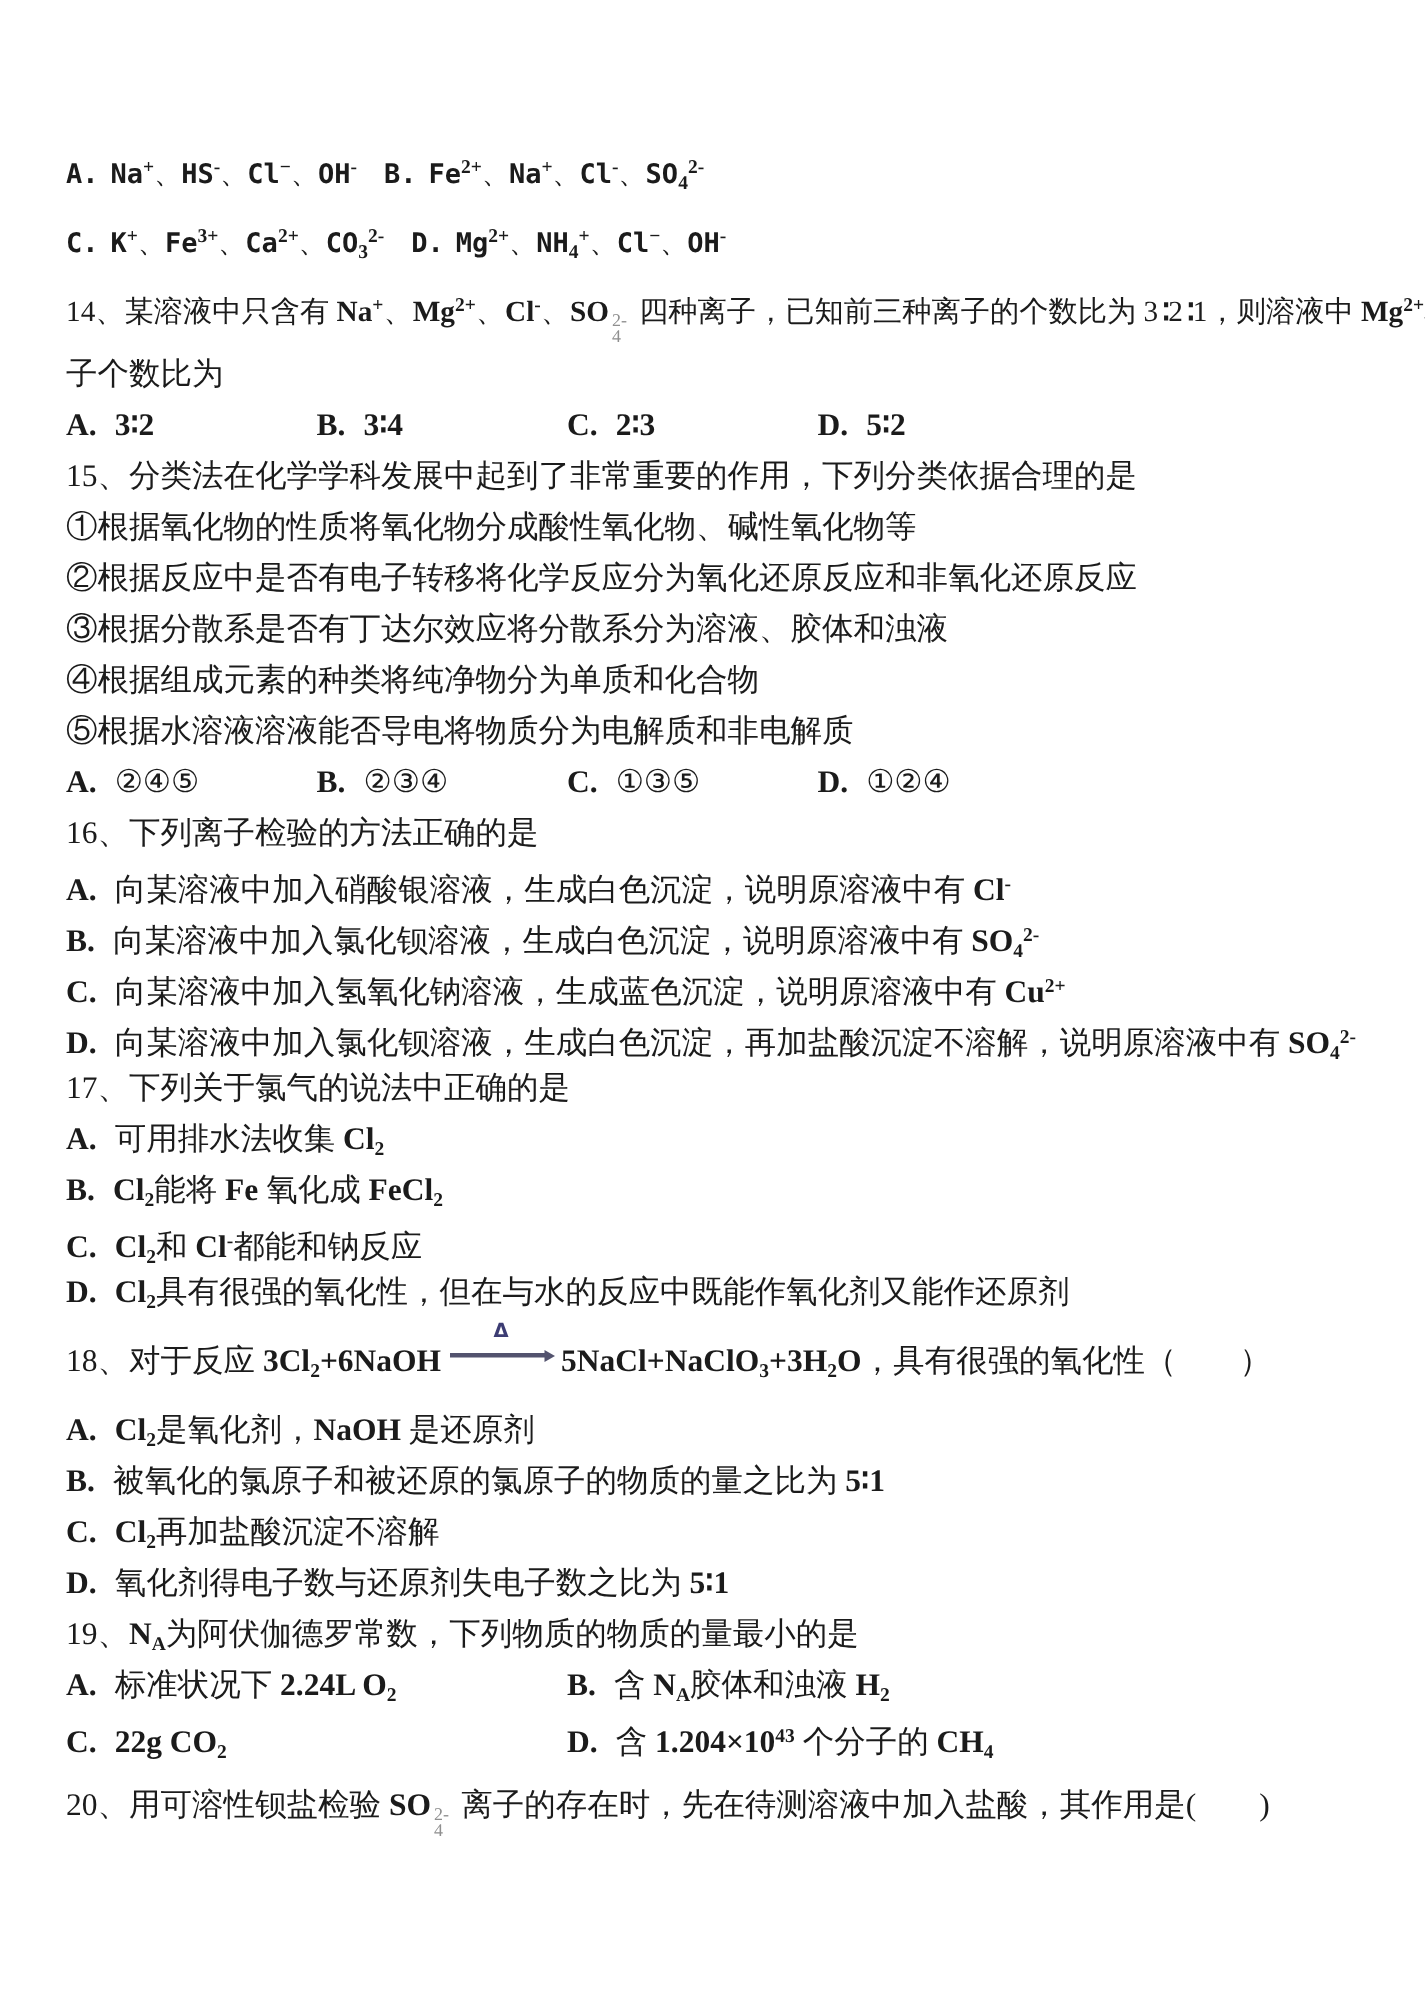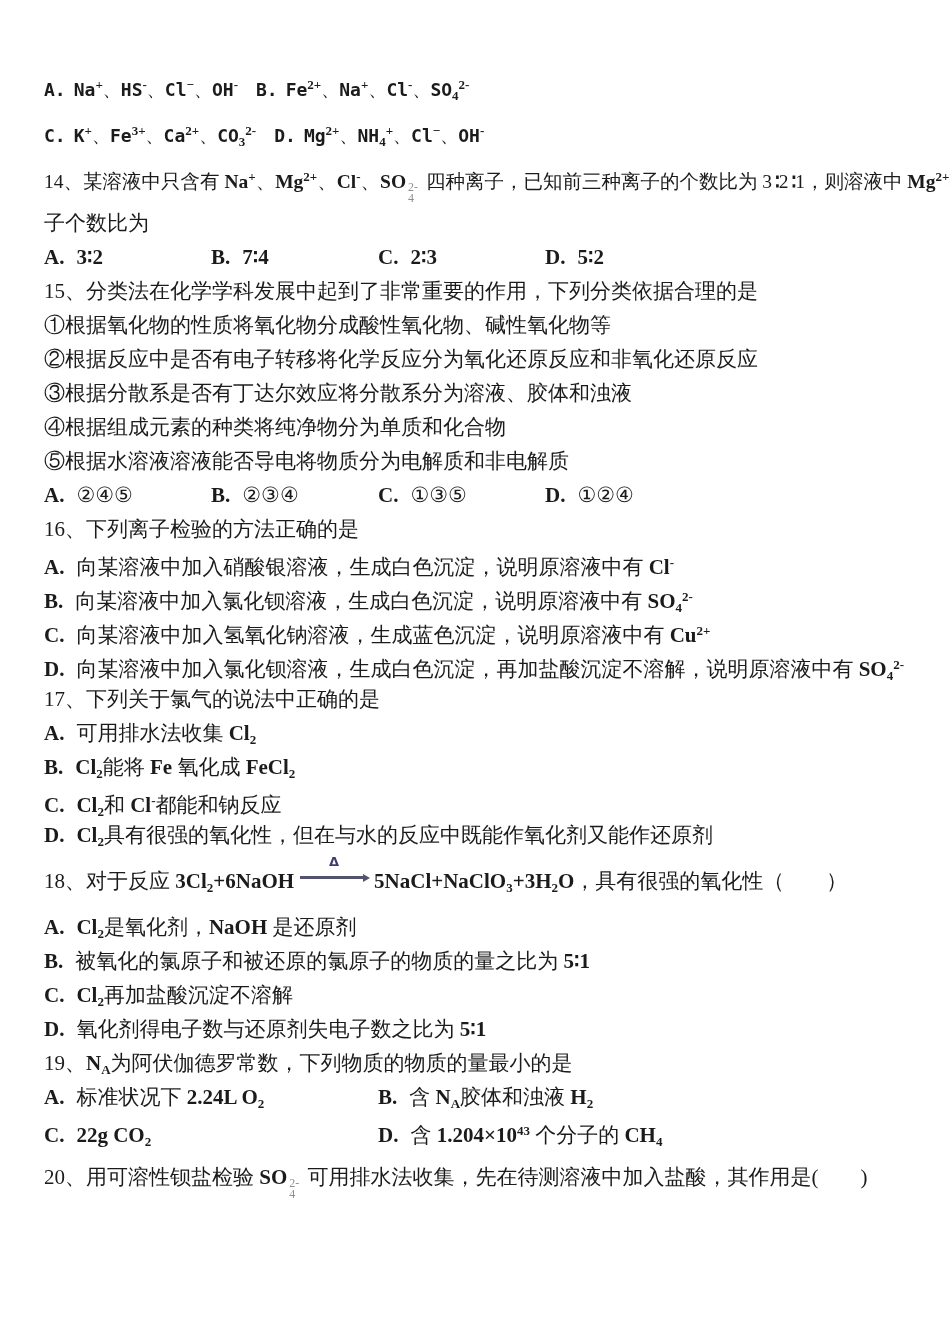--- a/index.html
+++ b/index.html
@@ -6,21 +6,21 @@
     --bg:#ffffff;
     --ink:#1b1b1b;
     --gray:#8f8f8f;
     --delta:#3c3c73;
     --arrow:#53536e;
   }
   html,body{margin:0;padding:0;width:950px;height:1344px;background:var(--bg);overflow:hidden;}
   #doc{
     box-sizing:border-box;
     width:950px;height:1344px;
-    padding:68px 40px 0 44px;
+    padding:94px 40px 0 44px;
     overflow:hidden;
     background:var(--bg);
     font-family:"Liberation Serif",serif;
     color:var(--ink);
   }
   .line{
     white-space:nowrap;
     font-size:21px;
     line-height:34px;
     height:34px;
@@ -69,21 +69,21 @@
 <body>
 
 <div id="doc">
     <div class="line mono"><span class="lbl">A.</span><span class="f">Na</span><span class="sup">+</span><span class="t">、</span><span class="f">HS</span><span class="sup">-</span><span class="t">、</span><span class="f">Cl</span><span class="sup">−</span><span class="t">、</span><span class="f">OH</span><span class="sup">-</span><span class="t">　</span><span class="lbl">B.</span><span class="f">Fe</span><span class="sup">2+</span><span class="t">、</span><span class="f">Na</span><span class="sup">+</span><span class="t">、</span><span class="f">Cl</span><span class="sup">-</span><span class="t">、</span><span class="f">SO</span><span class="sub">4</span><span class="sup">2-</span></div>
     <div class="line mono gl"><span class="lbl">C.</span><span class="f">K</span><span class="sup">+</span><span class="t">、</span><span class="f">Fe</span><span class="sup">3+</span><span class="t">、</span><span class="f">Ca</span><span class="sup">2+</span><span class="t">、</span><span class="f">CO</span><span class="sub">3</span><span class="sup">2-</span><span class="t">　</span><span class="lbl">D.</span><span class="f">Mg</span><span class="sup">2+</span><span class="t">、</span><span class="f">NH</span><span class="sub">4</span><span class="sup">+</span><span class="t">、</span><span class="f">Cl</span><span class="sup">−</span><span class="t">、</span><span class="f">OH</span><span class="sup">-</span></div>
     <div class="line gl tight"><span class="t">14、某溶液中只含有 </span><span class="f">Na</span><span class="sup">+</span><span class="t">、</span><span class="f">Mg</span><span class="sup">2+</span><span class="t">、</span><span class="f">Cl</span><span class="sup">-</span><span class="t">、</span><span class="f">SO</span><span class="stk">
         <span class="up">2-</span>
         <span class="dn">4</span>
       </span><span class="t"> 四种离子，已知前三种离子的个数比为 3∶2∶1，则溶液中 </span><span class="f">Mg</span><span class="sup">2+</span><span class="t">和 </span></div>
     <div class="line gl"><span class="t">子个数比为</span></div>
-    <div class="line opts4"><span class="opt"><span class="lbl">A.</span><span class="f">3∶2</span></span><span class="opt"><span class="lbl">B.</span><span class="f">7∶4</span></span><span class="opt"><span class="lbl">C.</span><span class="f">2∶3</span></span><span class="opt"><span class="lbl">D.</span><span class="f">5∶2</span></span></div>
+    <div class="line opts4"><span class="opt"><span class="lbl">A.</span><span class="f">3∶2</span></span><span class="opt"><span class="lbl">B.</span><span class="f">3∶4</span></span><span class="opt"><span class="lbl">C.</span><span class="f">2∶3</span></span><span class="opt"><span class="lbl">D.</span><span class="f">5∶2</span></span></div>
     <div class="line"><span class="t">15、分类法在化学学科发展中起到了非常重要的作用，下列分类依据合理的是</span></div>
     <div class="line"><span class="t">①根据氧化物的性质将氧化物分成酸性氧化物、碱性氧化物等</span></div>
     <div class="line"><span class="t">②根据反应中是否有电子转移将化学反应分为氧化还原反应和非氧化还原反应</span></div>
     <div class="line"><span class="t">③根据分散系是否有丁达尔效应将分散系分为溶液、胶体和浊液</span></div>
     <div class="line"><span class="t">④根据组成元素的种类将纯净物分为单质和化合物</span></div>
     <div class="line"><span class="t">⑤根据水溶液溶液能否导电将物质分为电解质和非电解质</span></div>
     <div class="line opts4"><span class="opt"><span class="lbl">A.</span><span class="t">②④⑤</span></span><span class="opt"><span class="lbl">B.</span><span class="t">②③④</span></span><span class="opt"><span class="lbl">C.</span><span class="t">①③⑤</span></span><span class="opt"><span class="lbl">D.</span><span class="t">①②④</span></span></div>
     <div class="line"><span class="t">16、下列离子检验的方法正确的是</span></div>
     <div class="line"><span class="lbl">A.</span><span class="t">向某溶液中加入硝酸银溶液，生成白色沉淀，说明原溶液中有 </span><span class="f">Cl</span><span class="sup">-</span></div>
     <div class="line"><span class="lbl">B.</span><span class="t">向某溶液中加入氯化钡溶液，生成白色沉淀，说明原溶液中有 </span><span class="f">SO</span><span class="sub">4</span><span class="sup">2-</span></div>
@@ -98,14 +98,14 @@
     <div class="line gl"><span class="lbl">A.</span><span class="f">Cl</span><span class="sub">2</span><span class="t">是氧化剂，</span><span class="f">NaOH</span><span class="t"> 是还原剂</span></div>
     <div class="line"><span class="lbl">B.</span><span class="t">被氧化的氯原子和被还原的氯原子的物质的量之比为 </span><span class="f">5∶1</span></div>
     <div class="line"><span class="lbl">C.</span><span class="f">Cl</span><span class="sub">2</span><span class="t">再加盐酸沉淀不溶解</span></div>
     <div class="line"><span class="lbl">D.</span><span class="t">氧化剂得电子数与还原剂失电子数之比为 </span><span class="f">5∶1</span></div>
     <div class="line"><span class="t">19、</span><span class="f">N</span><span class="sub">A</span><span class="t">为阿伏伽德罗常数，下列物质的物质的量最小的是</span></div>
     <div class="line opts2"><span class="opt"><span class="lbl">A.</span><span class="t">标准状况下 </span><span class="f">2.24L O</span><span class="sub">2</span></span><span class="opt"><span class="lbl">B.</span><span class="t">含 </span><span class="f">N</span><span class="sub">A</span><span class="t">胶体和浊液 </span><span class="f">H</span><span class="sub">2</span></span></div>
     <div class="line opts2"><span class="opt"><span class="lbl">C.</span><span class="f">22g CO</span><span class="sub">2</span></span><span class="opt"><span class="lbl">D.</span><span class="t">含 </span><span class="f">1.204×10</span><span class="sup">43</span><span class="t"> 个分子的 </span><span class="f">CH</span><span class="sub">4</span></span></div>
     <div class="line gl"><span class="t">20、用可溶性钡盐检验 </span><span class="f">SO</span><span class="stk">
         <span class="up">2-</span>
         <span class="dn">4</span>
-      </span><span class="t"> 可用排水法收集，先在待测溶液中加入盐酸，其作用是(　　)</span></div>
+      </span><span class="t"> 离子的存在时，先在待测溶液中加入盐酸，其作用是(　　)</span></div>
   </div>
 
 </body></html>

